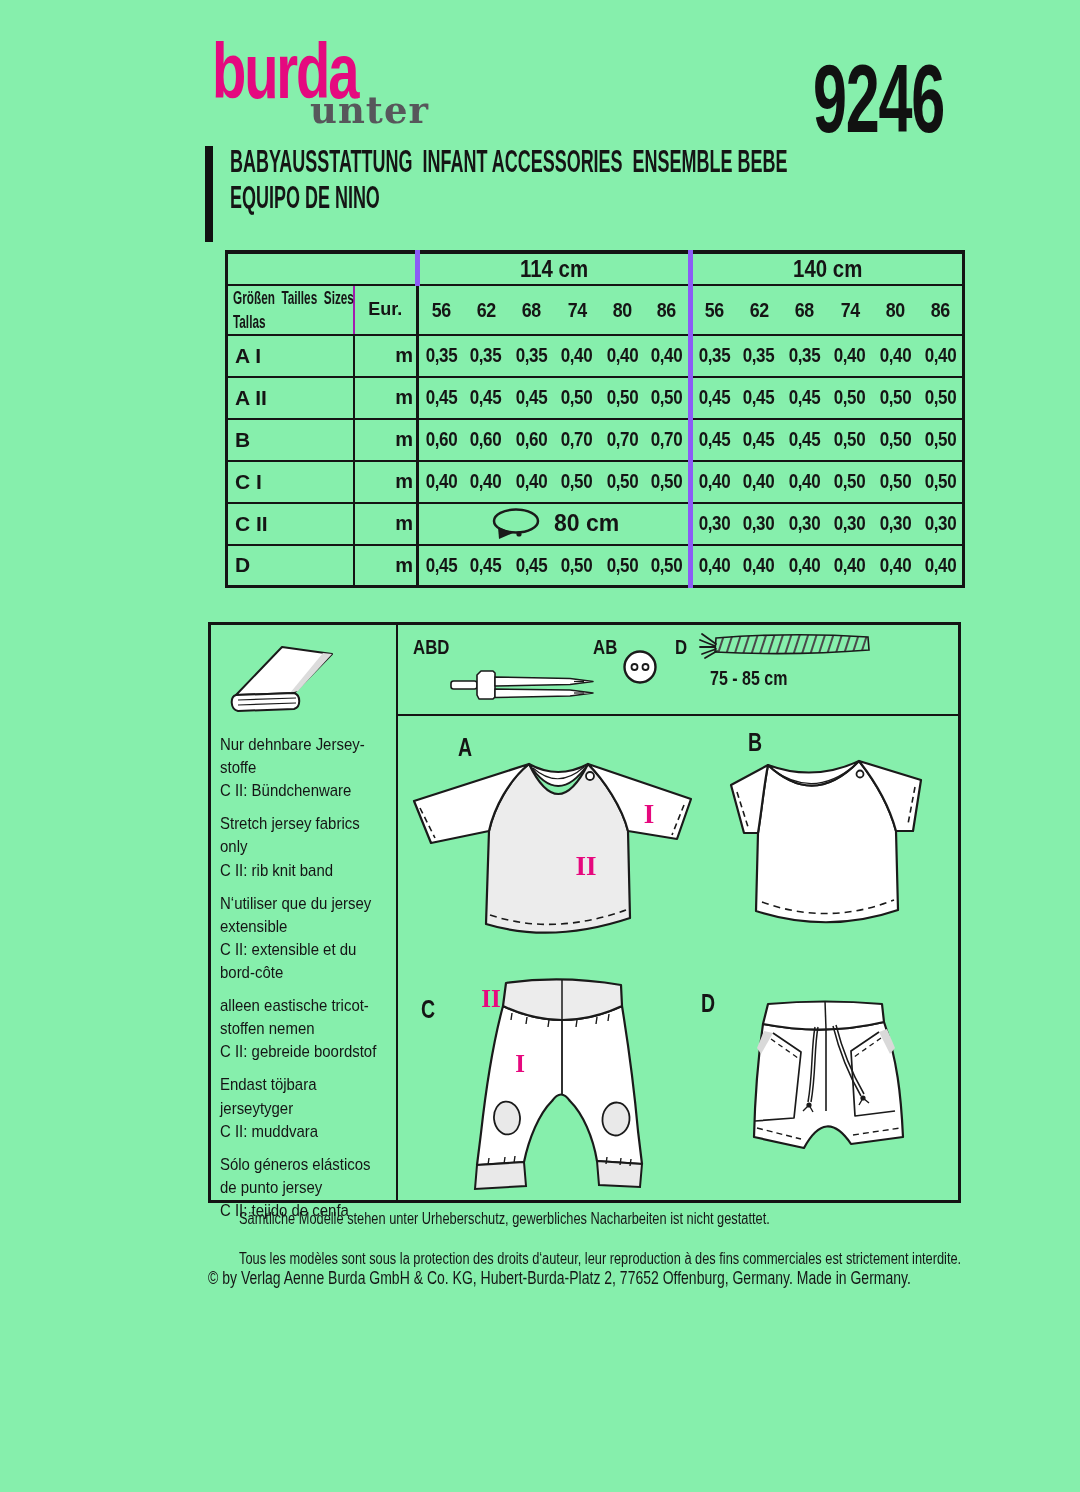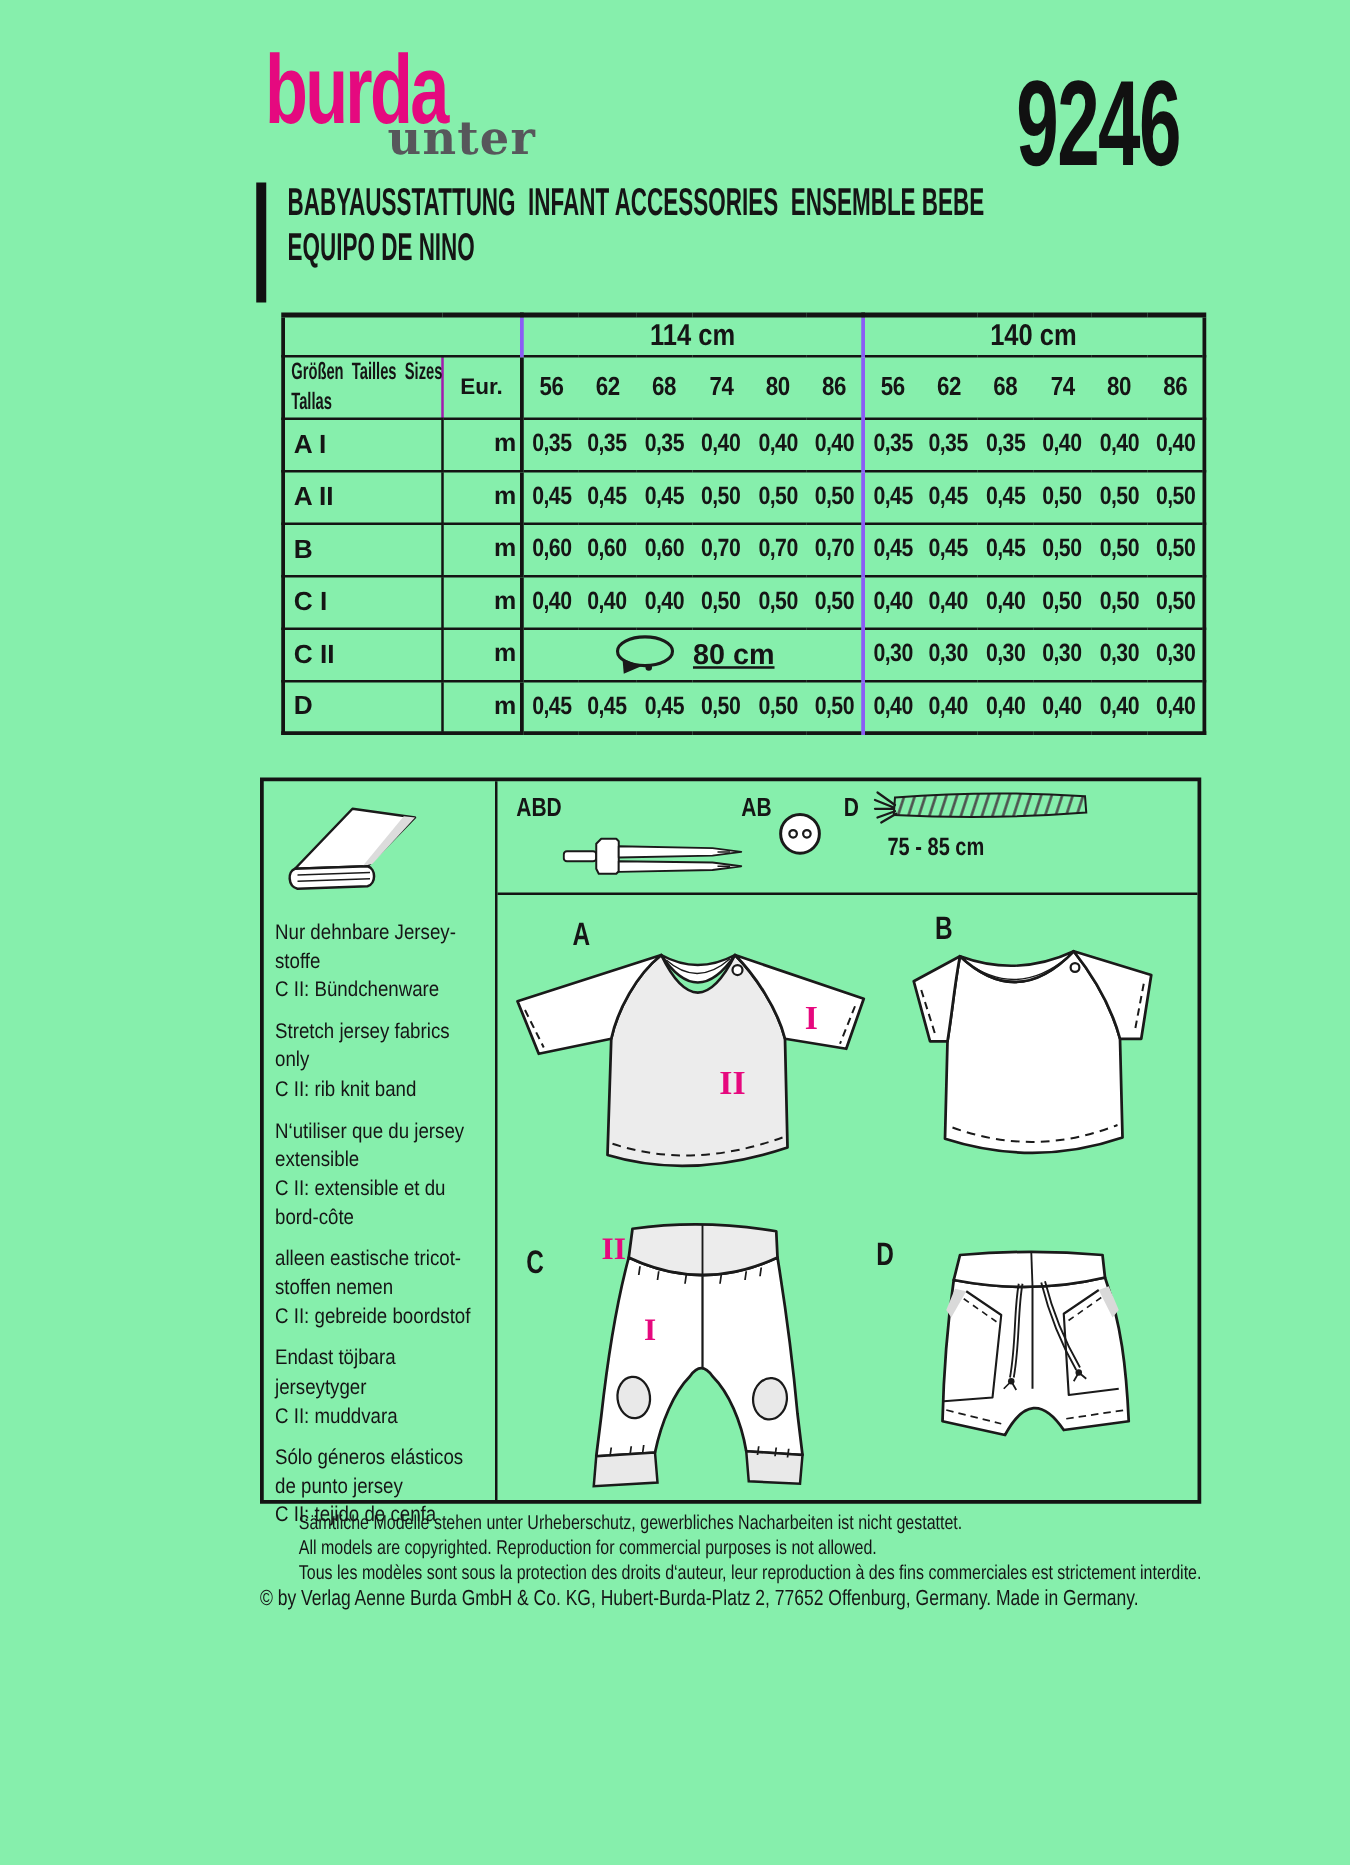--- a/index.html
+++ b/index.html
@@ -26,21 +26,21 @@
   .title2{left:230px;top:180px;font-size:31px;font-weight:bold;}
   .fitline{left:230px;top:215px;font-size:22px;}
   .fitline b{font-weight:bold;}
   
   .fabric-table{position:absolute;left:225px;top:250px;width:738px;border-collapse:collapse;
                 table-layout:fixed;font-weight:bold;}
   .fabric-table{border:3px solid #141414;border-top-width:4px;}
   .fabric-table td{padding:0;border-bottom:2px solid #141414;vertical-align:middle;}
   tr.hr1{height:33px;} tr.hr2{height:49px;} tr.dr{height:42px;}
   td.lbl{border-right:2px solid #141414;text-align:left;padding-left:7px;font-size:21px;}
-  td.gsep{border-right:3px solid #8b5cf6;text-decoration:underline;}
+  td.gsep{border-right:5px solid #8b5cf6;}
   td.unitc{border-right:3px solid #141414;text-align:right;padding-right:3px;font-size:20px;}
   td.val{text-align:center;font-size:20px;}
   td.szh{text-align:center;font-size:21px;}
   td.wc{text-align:center;font-size:24px;}
   td.eur{border-right:3px solid #141414;font-size:18px;text-align:center;}
   td.szlbl{border-right:2px solid #a21caf;font-size:19px;padding-left:5px;line-height:1.25;}
   .num{display:inline-block;transform:scaleX(.85);transform-origin:center;letter-spacing:-.5px;}
   .spec-flex{display:flex;align-items:center;justify-content:center;gap:12px;}
   .spec-txt{font-size:23px;font-weight:bold;}
   
@@ -338,17 +338,16 @@
         <circle cx="60" cy="106" r="2.6" fill="#1a1a1a"></circle>
         <path d="M60,106 L54,112 M60,106 L64,113" stroke="#1a1a1a" stroke-width="1.4" fill="none"></path>
         <path d="M84,27 C91,55 101,78 112,97 M87,26 C94,54 104,76 115,95" stroke="#1a1a1a" stroke-width="1.5" fill="none"></path>
         <circle cx="114" cy="99" r="2.6" fill="#1a1a1a"></circle>
         <path d="M114,99 L120,104 M114,99 L110,106" stroke="#1a1a1a" stroke-width="1.4" fill="none"></path>
       </svg>
     </div>
   </div>
 
   <div class="abs foot f-small" style="top:1210px;"><span class="cx80">Sämtliche Modelle stehen unter Urheberschutz, gewerbliches Nacharbeiten ist nicht gestattet.</span></div>
-  <div class="abs foot f-small" style="top:1230px;"><span class="cx80">All models are copyrighted. Reproduction for commercial purposes is not allowed.</span></div>
   <div class="abs foot f-small" style="top:1250px;"><span class="cx80">Tous les modèles sont sous la protection des droits d‘auteur, leur reproduction à des fins commerciales est strictement interdite.</span></div>
   <div class="abs foot f-copy" style="top:1268px;"><span class="cx80">© by Verlag Aenne Burda GmbH &amp; Co. KG, Hubert-Burda-Platz 2, 77652 Offenburg, Germany. Made in Germany.</span></div>
 
 </div>
 
 </body></html>

